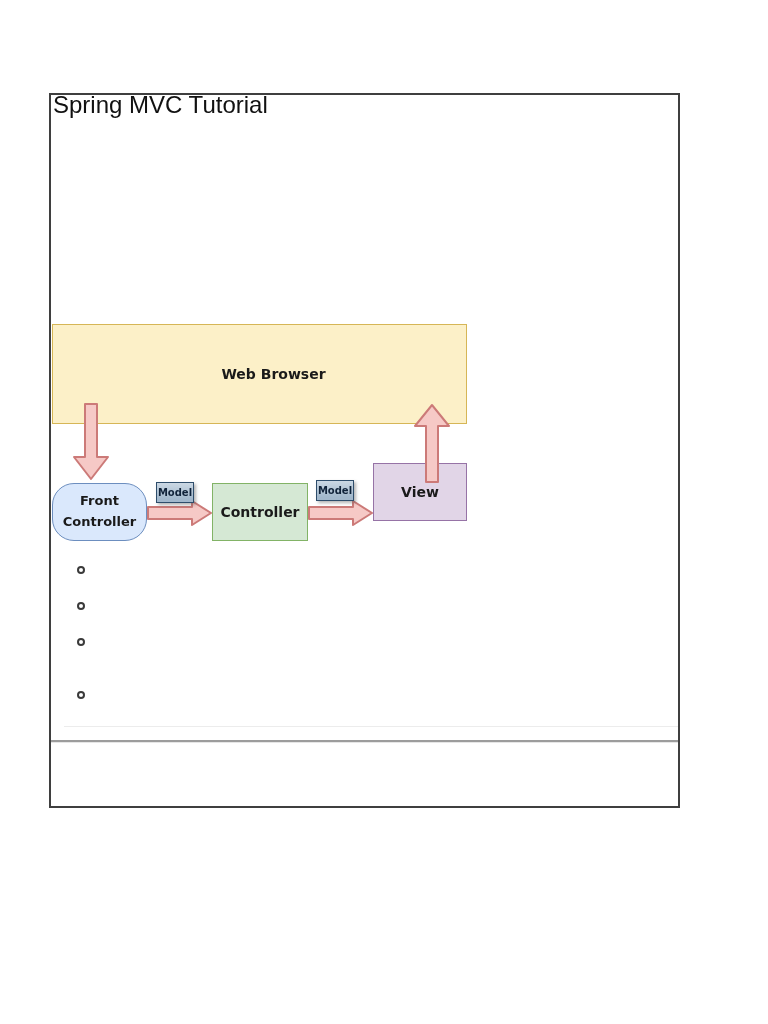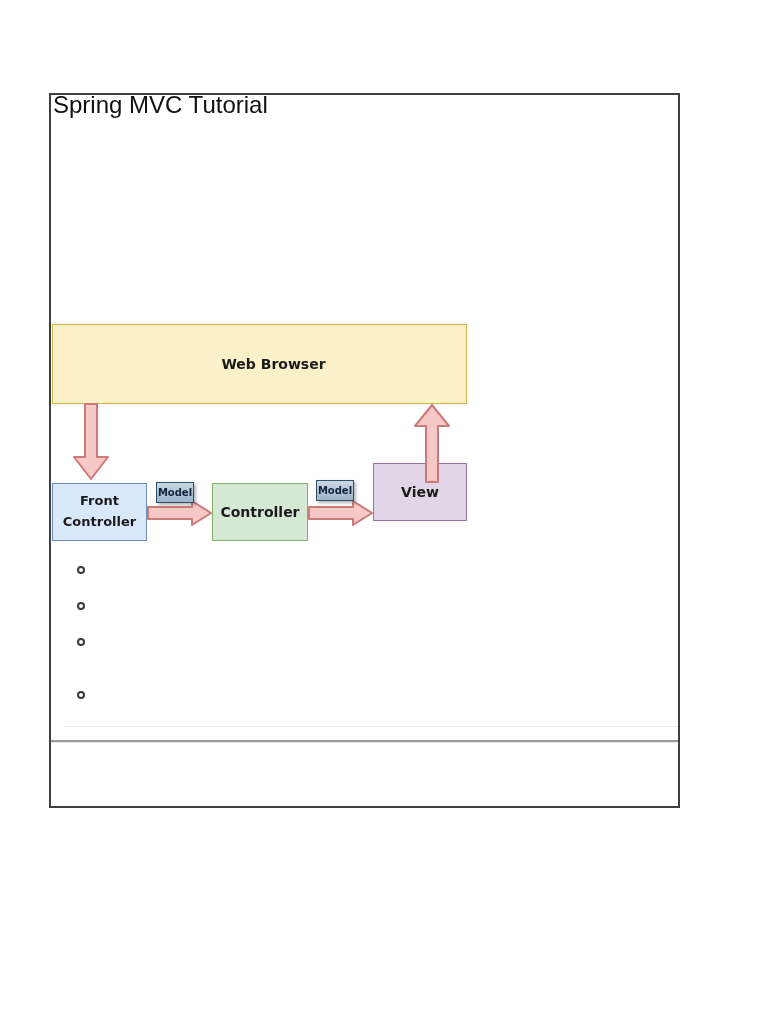--- a/index.html
+++ b/index.html
@@ -47,31 +47,32 @@
     align-items: center;
     justify-content: center;
     text-align: center;
     font-family: "DejaVu Sans", sans-serif;
     font-weight: 700;
     font-size: 13px;
     color: #1a1a1a;
     white-space: pre-line;
   }
   .node-web-browser {
-    left: 1px; top: 229px; width: 415px; height: 80px;
+    left: 1px; top: 229px; width: 415px; height: 100px;
     background: var(--node_yellow_fill);
     border-color: var(--node_yellow_stroke);
     font-size: 14px;
     padding-left: 28px;
   }
   .node-front-controller {
     left: 1px; top: 388px; width: 95px; height: 58px;
     background: var(--node_blue_fill);
     border-color: var(--node_blue_stroke);
     line-height: 1.6;
+    border-radius: 22px;
   }
   .node-controller {
     left: 161px; top: 388px; width: 96px; height: 58px;
     background: var(--node_green_fill);
     border-color: var(--node_green_stroke);
     font-size: 14px;
   }
   .node-view {
     left: 322px; top: 368px; width: 94px; height: 58px;
     background: var(--node_purple_fill);

